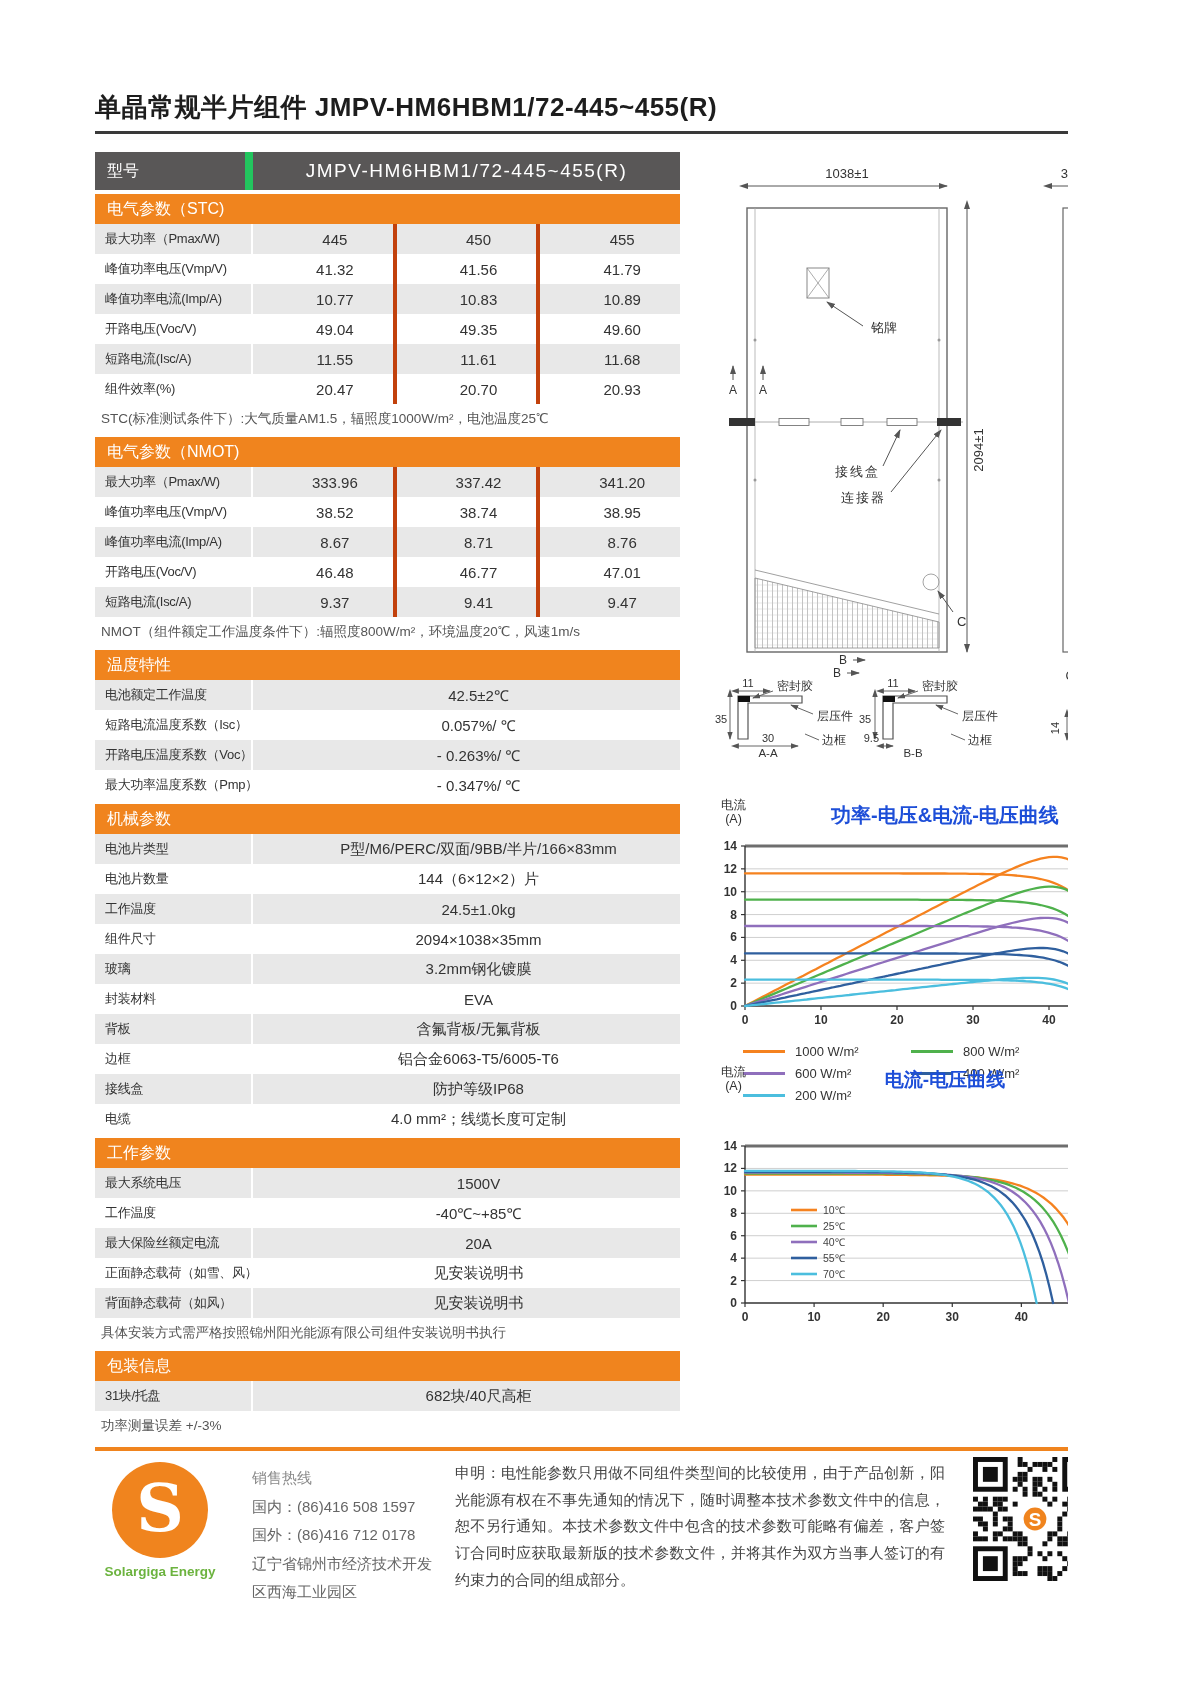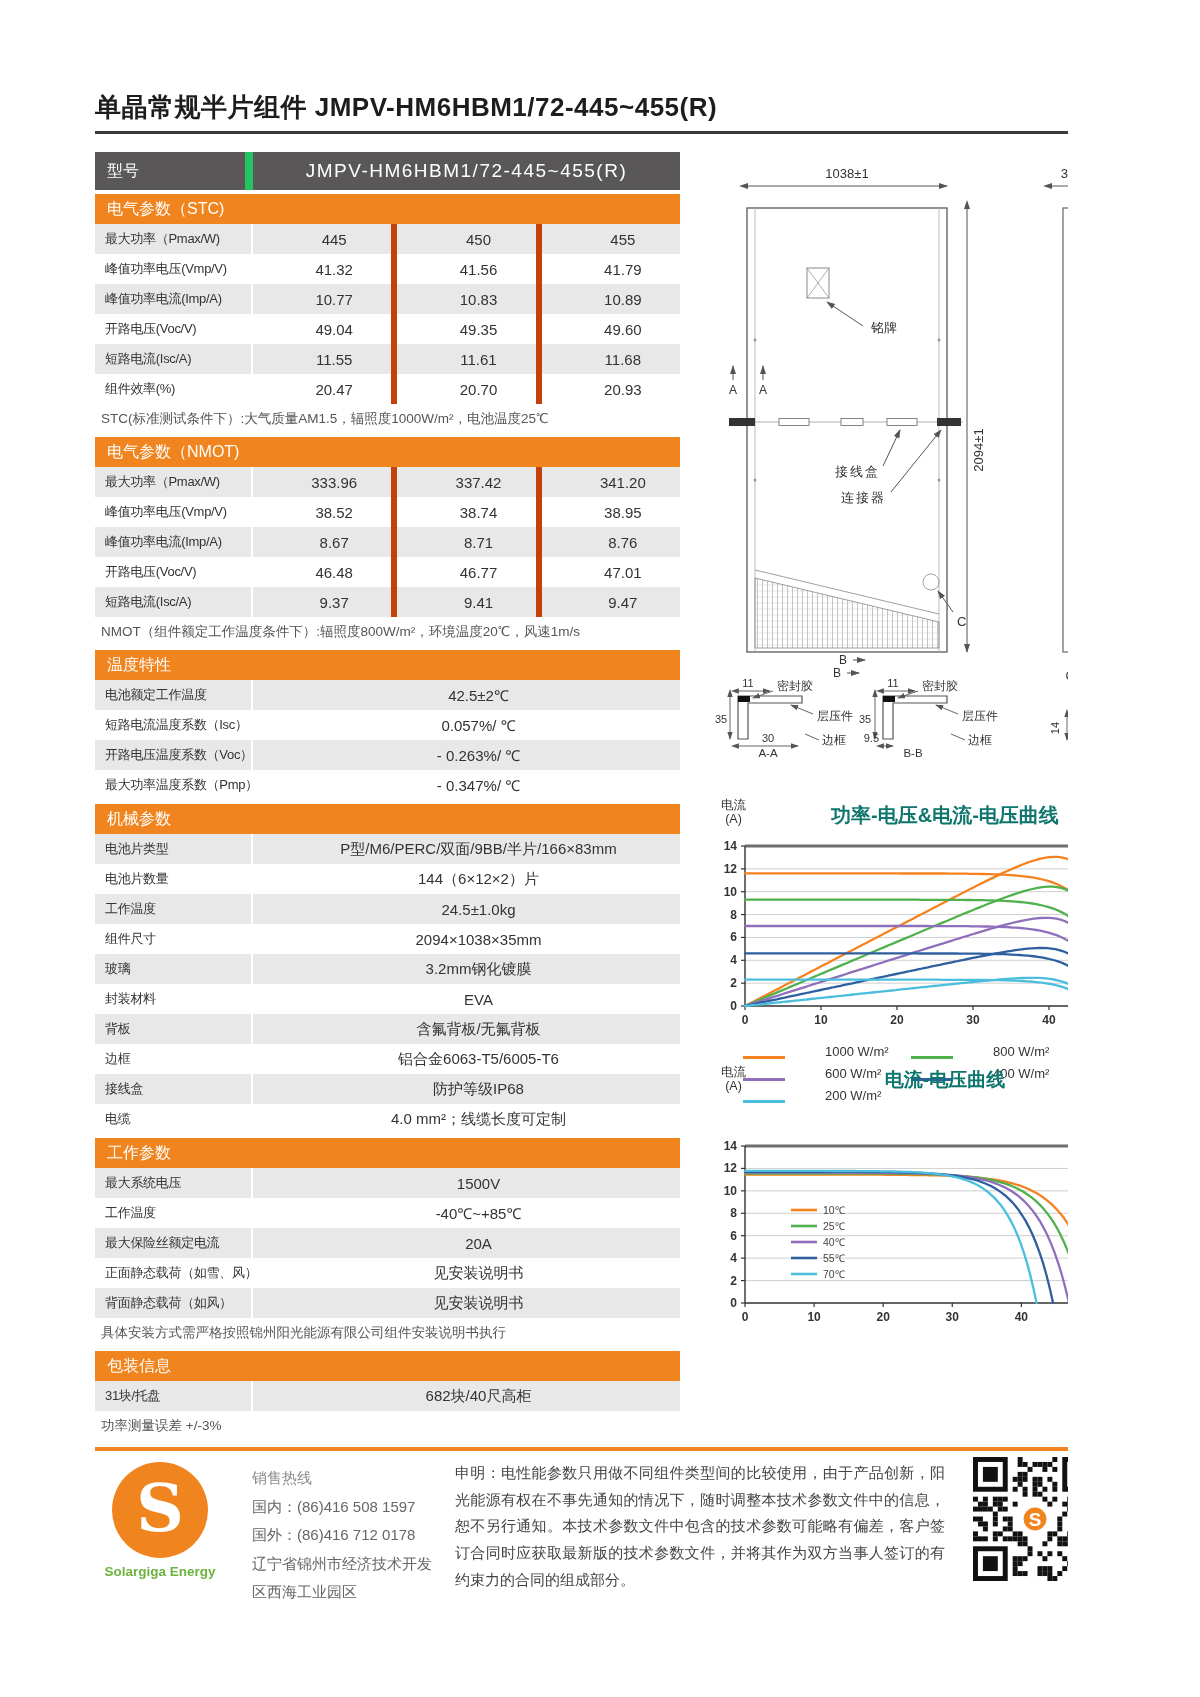--- a/index.html
+++ b/index.html
@@ -11,33 +11,33 @@
   .model-row{display:flex;height:38px;background:#595757;color:#fff;align-items:stretch;}
   .model-label{width:158px;padding-left:12px;box-sizing:border-box;border-right:8px solid #22c55e;
                display:flex;align-items:center;font-size:16px;}
   .model-value{flex:1;display:flex;align-items:center;justify-content:center;font-size:19px;letter-spacing:1.5px;}
   .sec-header{height:30px;background:#F0841E;color:#fff;font-size:16px;display:flex;align-items:center;
               padding-left:12px;margin-top:4px;box-sizing:border-box;}
   .t-row{display:flex;height:30px;font-size:15px;color:#333;align-items:stretch;background:#fff;gap:24px;}
   .t-row.alt{background:#E8E8E8;}
   .t-label{width:158px;padding-left:10px;border-right:2px solid #fff;display:flex;align-items:center;
            box-sizing:border-box;font-size:13px;letter-spacing:-.3px;white-space:nowrap;}
-  .t-val{flex:1;display:flex;align-items:center;justify-content:center;border-right:6px solid #c2410c;}
+  .t-val{flex:1;display:flex;align-items:center;justify-content:center;border-right:4px solid #c2410c;}
   .t-val:last-child{border-right:none;}
   .t-note{font-size:13.5px;color:#555;padding:6px 0 5px 6px;}
   
   .diagram{position:absolute;left:715px;top:150px;}
   .chartwrap{position:absolute;width:480px;}
   #c1wrap{left:705px;top:758px;height:330px;}
   #c2wrap{left:705px;top:1063px;height:290px;}
-  .chart-title{position:absolute;left:40px;right:40px;text-align:center;font-size:20px;font-weight:bold;color:#0f766e;}
+  .chart-title{position:absolute;left:40px;right:40px;text-align:center;font-size:20px;font-weight:bold;color:#1d4ed8;}
   .axlab{position:absolute;font-size:12.5px;color:#333;line-height:1.15;text-align:center;}
   svg text{font-family:"Liberation Sans",sans-serif;}
   .legend1{position:absolute;left:743px;top:1044px;width:340px;display:flex;flex-wrap:wrap;}
-  .lg-item{width:168px;display:flex;align-items:flex-end;margin-bottom:7px;gap:30px;}
+  .lg-item{width:168px;display:flex;align-items:center;margin-bottom:7px;}
   .lg-line{width:42px;height:3px;margin-right:10px;}
   .lg-txt{font-size:13px;color:#333;}
   
   .footer-rule{position:absolute;left:95px;top:1447px;width:1013px;height:4px;background:#F0841E;}
   .logo-circle{position:absolute;left:112px;top:1462px;width:96px;height:96px;border-radius:50%;
                background:#F0841E;display:flex;align-items:center;justify-content:center;}
   .logo-s{color:#fff;font-family:"DejaVu Serif",serif;font-weight:bold;font-size:66px;line-height:1;margin-top:-4px;}
   .brand{position:absolute;left:98px;top:1564px;width:124px;text-align:center;color:#6CB33F;
          font-weight:bold;font-size:13.5px;}
   .contact{position:absolute;left:252px;top:1464px;width:190px;font-size:15px;color:#666;line-height:1.9;}

